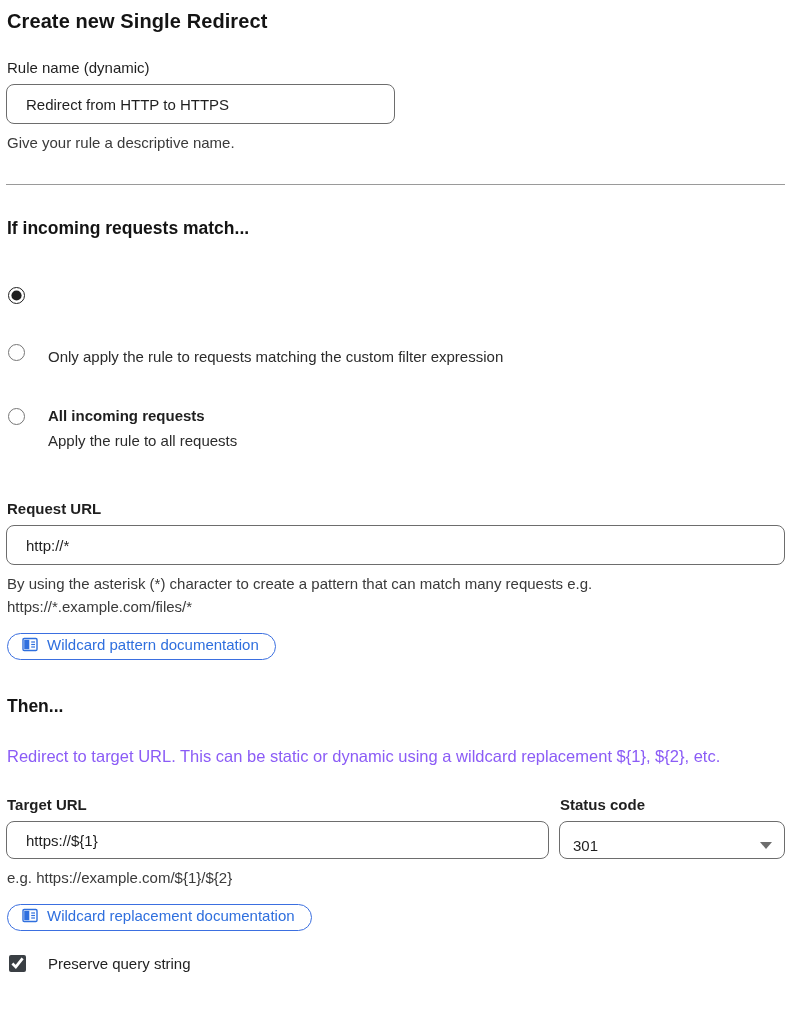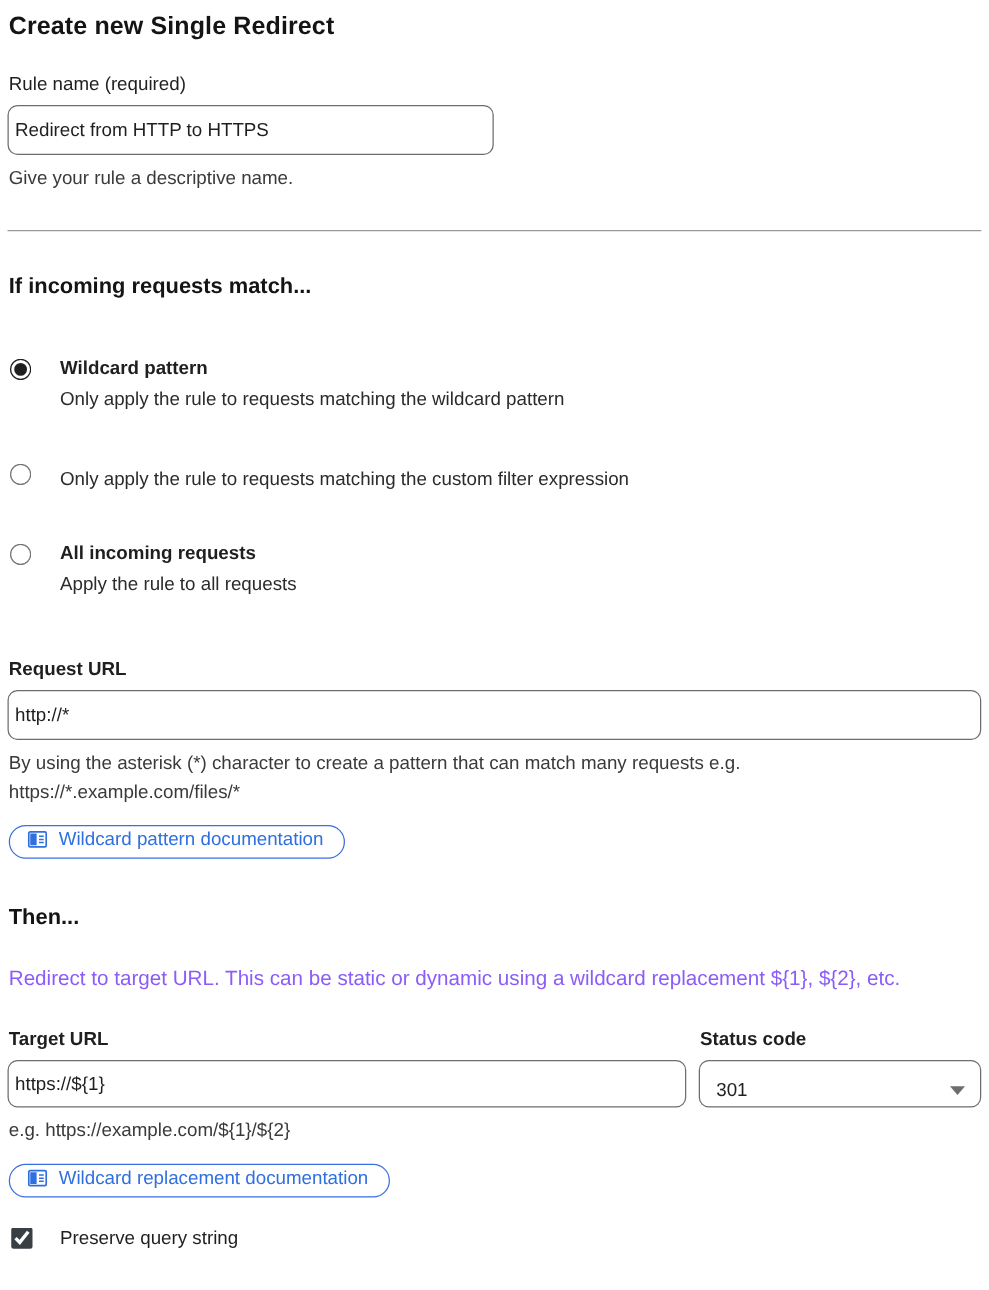--- a/index.html
+++ b/index.html
@@ -28,21 +28,21 @@
     color: #1f1f1f;
     margin: 0 0 8px 1px;
   }
   .field-label.bold { font-weight: 700; }
 
   input.text-input {
     display: block;
     height: 40px;
     border: 1px solid #6d6d6d;
     border-radius: 8px;
-    padding: 0 5px;
+    padding: 0 19px;
     font-size: 15px;
     font-family: "Liberation Sans", sans-serif;
     color: #1f1f1f;
     background: #fff;
     outline: none;
   }
   .rule-name-input { width: 389px; }
   .full-width { width: 100%; }
 
   .help-text {
@@ -169,36 +169,32 @@
     color: #1f1f1f;
     margin-left: 22px;
   }
 </style>
 </head>
 <body>
 
 <h1 class="page-title">Create new Single Redirect</h1>
 
 <div class="field">
-  <label class="field-label">Rule name (required)</label>
+  <label class="field-label">Rule name (dynamic)</label>
   <input class="text-input rule-name-input" type="text" value="Redirect from HTTP to HTTPS" style="">
   <div class="help-text">Give your rule a descriptive name.</div>
 </div>
 
 <hr class="divider">
 
 <h2 class="section-heading">If incoming requests match...</h2>
 
 <div class="radio-group">
   <div class="radio-row">
     <input type="radio" name="match-type" checked="" style="">
-    <div class="radio-texts">
-      <div class="radio-title">Wildcard pattern</div>
-      <div class="radio-desc">Only apply the rule to requests matching the wildcard pattern</div>
-    </div>
   </div>
 
   <div class="radio-row">
     <input type="radio" name="match-type" style="">
     <div class="radio-texts">
       <div class="radio-desc">Only apply the rule to requests matching the custom filter expression</div>
     </div>
   </div>
 
   <div class="radio-row">

